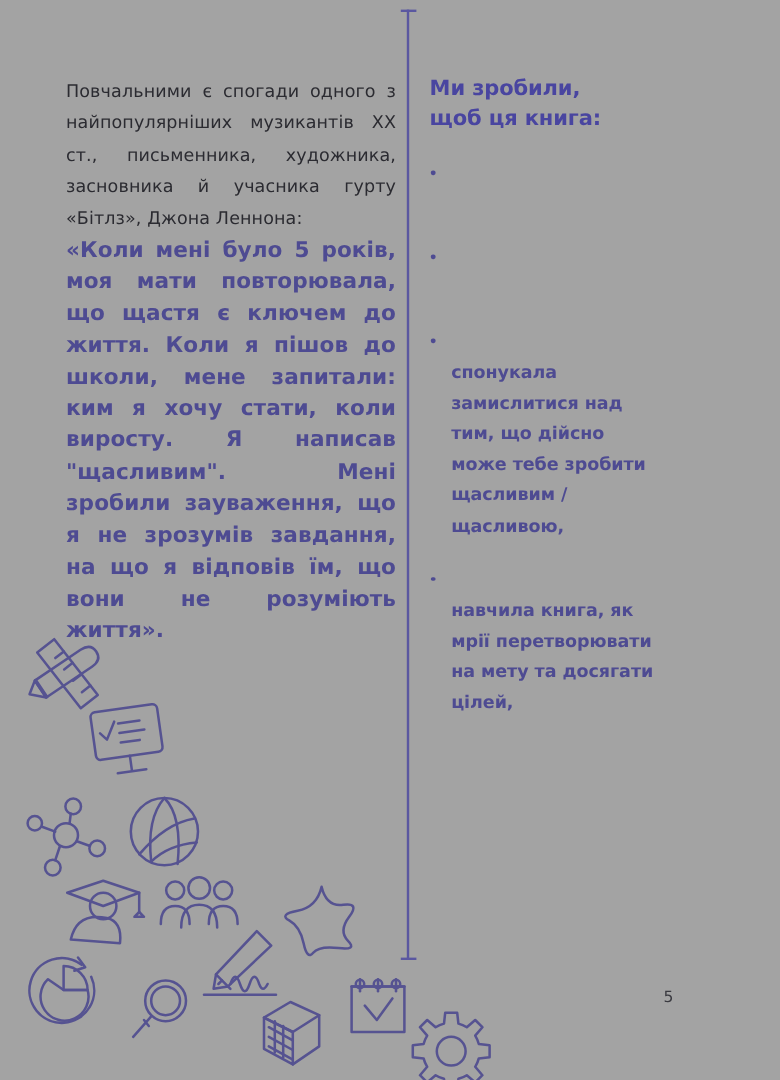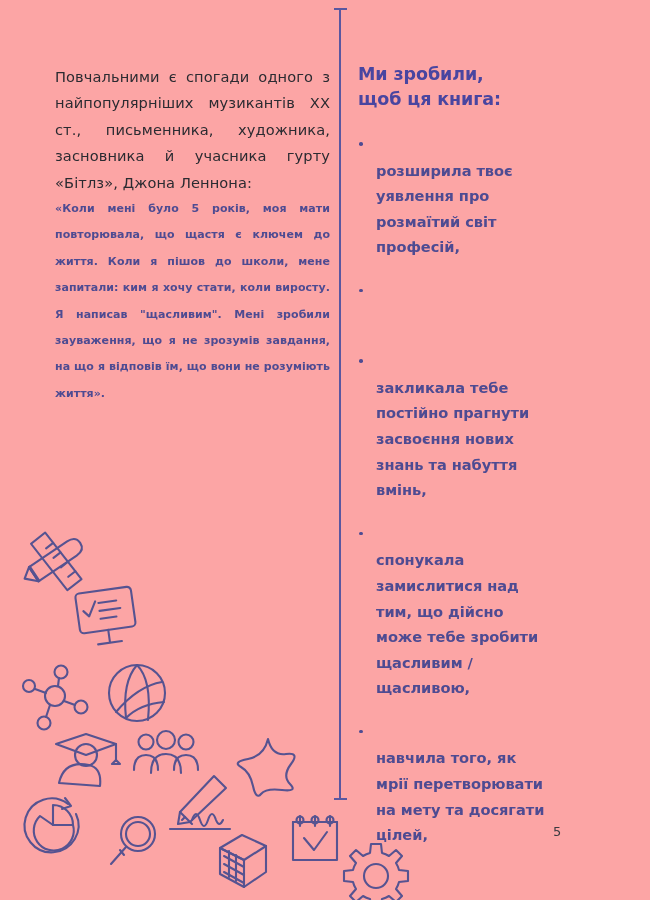--- a/index.html
+++ b/index.html
@@ -4,21 +4,21 @@
 <style>
   html, body {
     margin: 0;
     padding: 0;
     background: #ffffff;
   }
   .page {
     position: relative;
     width: 650px;
     height: 900px;
-    background: #fca5a5;
+    background: #a3a3a3;
     overflow: hidden;
     font-family: "DejaVu Sans", "Liberation Sans", sans-serif;
   }
 
   
   .left-col {
     position: absolute;
     left: 55px;
     top: 64px;
     width: 275px;
@@ -29,21 +29,21 @@
     font-size: 14.6px;
     line-height: 26.4px;
     color: #2b2b31;
     text-align: justify;
     text-justify: inter-word;
     letter-spacing: 0.1px;
   }
   .quote-para {
     margin: 0;
     font-family: "DejaVu Sans", "Liberation Sans", sans-serif;
-    font-size: 11px;
+    font-size: 18px;
     line-height: 26.4px;
     font-weight: bold;
     color: #4e4b92;
     text-align: justify;
     text-justify: inter-word;
     letter-spacing: 0.05px;
   }
 
   
   .divider {
@@ -154,45 +154,35 @@
     <div class="divider-cap top"></div>
     <div class="divider-cap bottom"></div>
   </div>
 
   <div class="right-col">
     <h2 class="right-title">Ми зробили,
 щоб ця книга:</h2>
 
     <ul class="bullet-list">
       <li class="bullet-item">
-        <span class="dot"></span><span>розширила твоє
-уявлення про
-розмаїтий світ
-професій,</span>
-      </li>
-      <li class="bullet-item">
         <span class="dot"></span>
       </li>
       <li class="bullet-item">
-        <span class="dot"></span><span>закликала тебе
-постійно прагнути
-засвоєння нових
-знань та набуття
-вмінь,</span>
+        <span class="dot"></span>
       </li>
       <li class="bullet-item">
         <span class="dot"></span><span>спонукала
 замислитися над
 тим, що дійсно
 може тебе зробити
 щасливим /
 щасливою,</span>
       </li>
       <li class="bullet-item">
-        <span class="dot"></span><span>навчила того, як
+        <span class="dot"></span><span>навчила книга, як
 мрії перетворювати
 на мету та досягати
 цілей,</span>
       </li>
       <li class="bullet-item">
         
       </li>
 
     </ul>
   </div>

